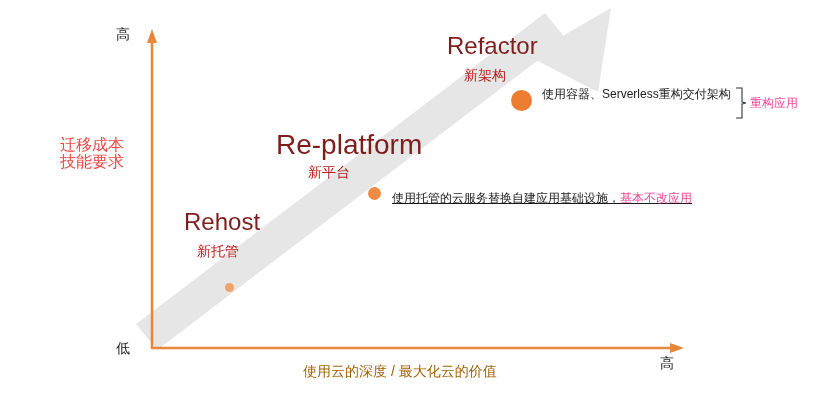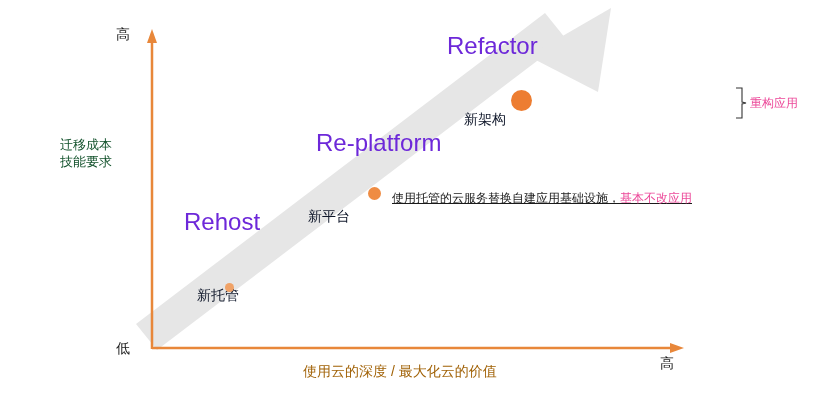--- a/index.html
+++ b/index.html
@@ -41,47 +41,46 @@
     white-space: nowrap;
   }
   #cap-high-y { left: 116px; top: 26px; }
   #cap-low-y  { left: 116px; top: 340px; }
   #cap-high-x { left: 660px; top: 355px; }
 
   #ylabel {
     position: absolute;
     left: 60px;
     top: 136px;
-    font-size: 13px;
+    font-size: 16px;
     line-height: 17px;
-    color: #14532d;
+    color: #ef4444;
     text-align: left;
     white-space: nowrap;
   }
   #xlabel {
     position: absolute;
     left: 303px;
     top: 363px;
     font-size: 14px;
     color: #a16207;
     white-space: nowrap;
   }
 
   
   .stage-title {
     position: absolute;
     font-weight: 400;
-    color: #6d28d9;
+    color: #7f1d1d;
     white-space: nowrap;
   }
   .stage-sub {
     position: absolute;
-    color: #0f172a;
+    color: #b91c1c;
     white-space: nowrap;
-    margin-top: 44px;
   }
   .stage-desc {
     position: absolute;
     white-space: nowrap;
     color: #1a1a1a;
   }
   .dot {
     position: absolute;
     border-radius: 50%;
     background: #ED7D31;
@@ -90,21 +89,21 @@
     color: #ec4899;
   }
 
   
   #rehost-title { left: 184px; top: 208px; font-size: 24px; }
   #rehost-sub   { left: 197px; top: 243px; font-size: 14px; }
   #rehost-dot   { left: 225px; top: 283px; width: 9px; height: 9px; background: #F0A267; }
   #rehost-desc  { left: 242px; top: 281px; font-size: 12px; }
 
   
-  #replatform-title { left: 276px; top: 129px; font-size: 24px; margin-left: 40px; }
+  #replatform-title { left: 276px; top: 129px; font-size: 28px; }
   #replatform-sub   { left: 308px; top: 164px; font-size: 14px; }
   #replatform-dot   { left: 368px; top: 187px; width: 13px; height: 13px; background: #EF8C43; }
   #replatform-desc  { left: 392px; top: 190px; font-size: 12px; text-decoration: underline; }
 
   
   #refactor-title { left: 447px; top: 32px; font-size: 24px; }
   #refactor-sub   { left: 464px; top: 67px; font-size: 14px; }
   #refactor-dot   { left: 511px; top: 90px; width: 21px; height: 21px; background: #ED7D31; }
   #refactor-desc  { left: 542px; top: 86px; font-size: 12px; line-height: 17px; }
 
@@ -168,20 +167,21 @@
   <div class="stage-sub" id="replatform-sub">新平台</div>
   <div class="dot" id="replatform-dot"></div>
   <div class="stage-desc" id="replatform-desc">
     <span>使用托管的云服务替换自建应用基础设施，</span><span class="hl-red">基本不改应用</span>
   </div>
 
   <div class="stage-title" id="refactor-title">Refactor</div>
   <div class="stage-sub" id="refactor-sub">新架构</div>
   <div class="dot" id="refactor-dot"></div>
   <div class="stage-desc" id="refactor-desc">
+    <div>使用容器、Serverless重构交付架构</div>
   </div>
 
   <svg id="refactor-brace" viewBox="0 0 12 32">
     <path d="M 1,1 L 7,1 L 7,15 L 11,16 L 7,17 L 7,31 L 1,31" fill="none" stroke="#333333" stroke-width="1.1"></path>
   </svg>
   <div id="refactor-callout" class="hl-red">重构应用</div>
 
 </div>
 
 </body></html>

